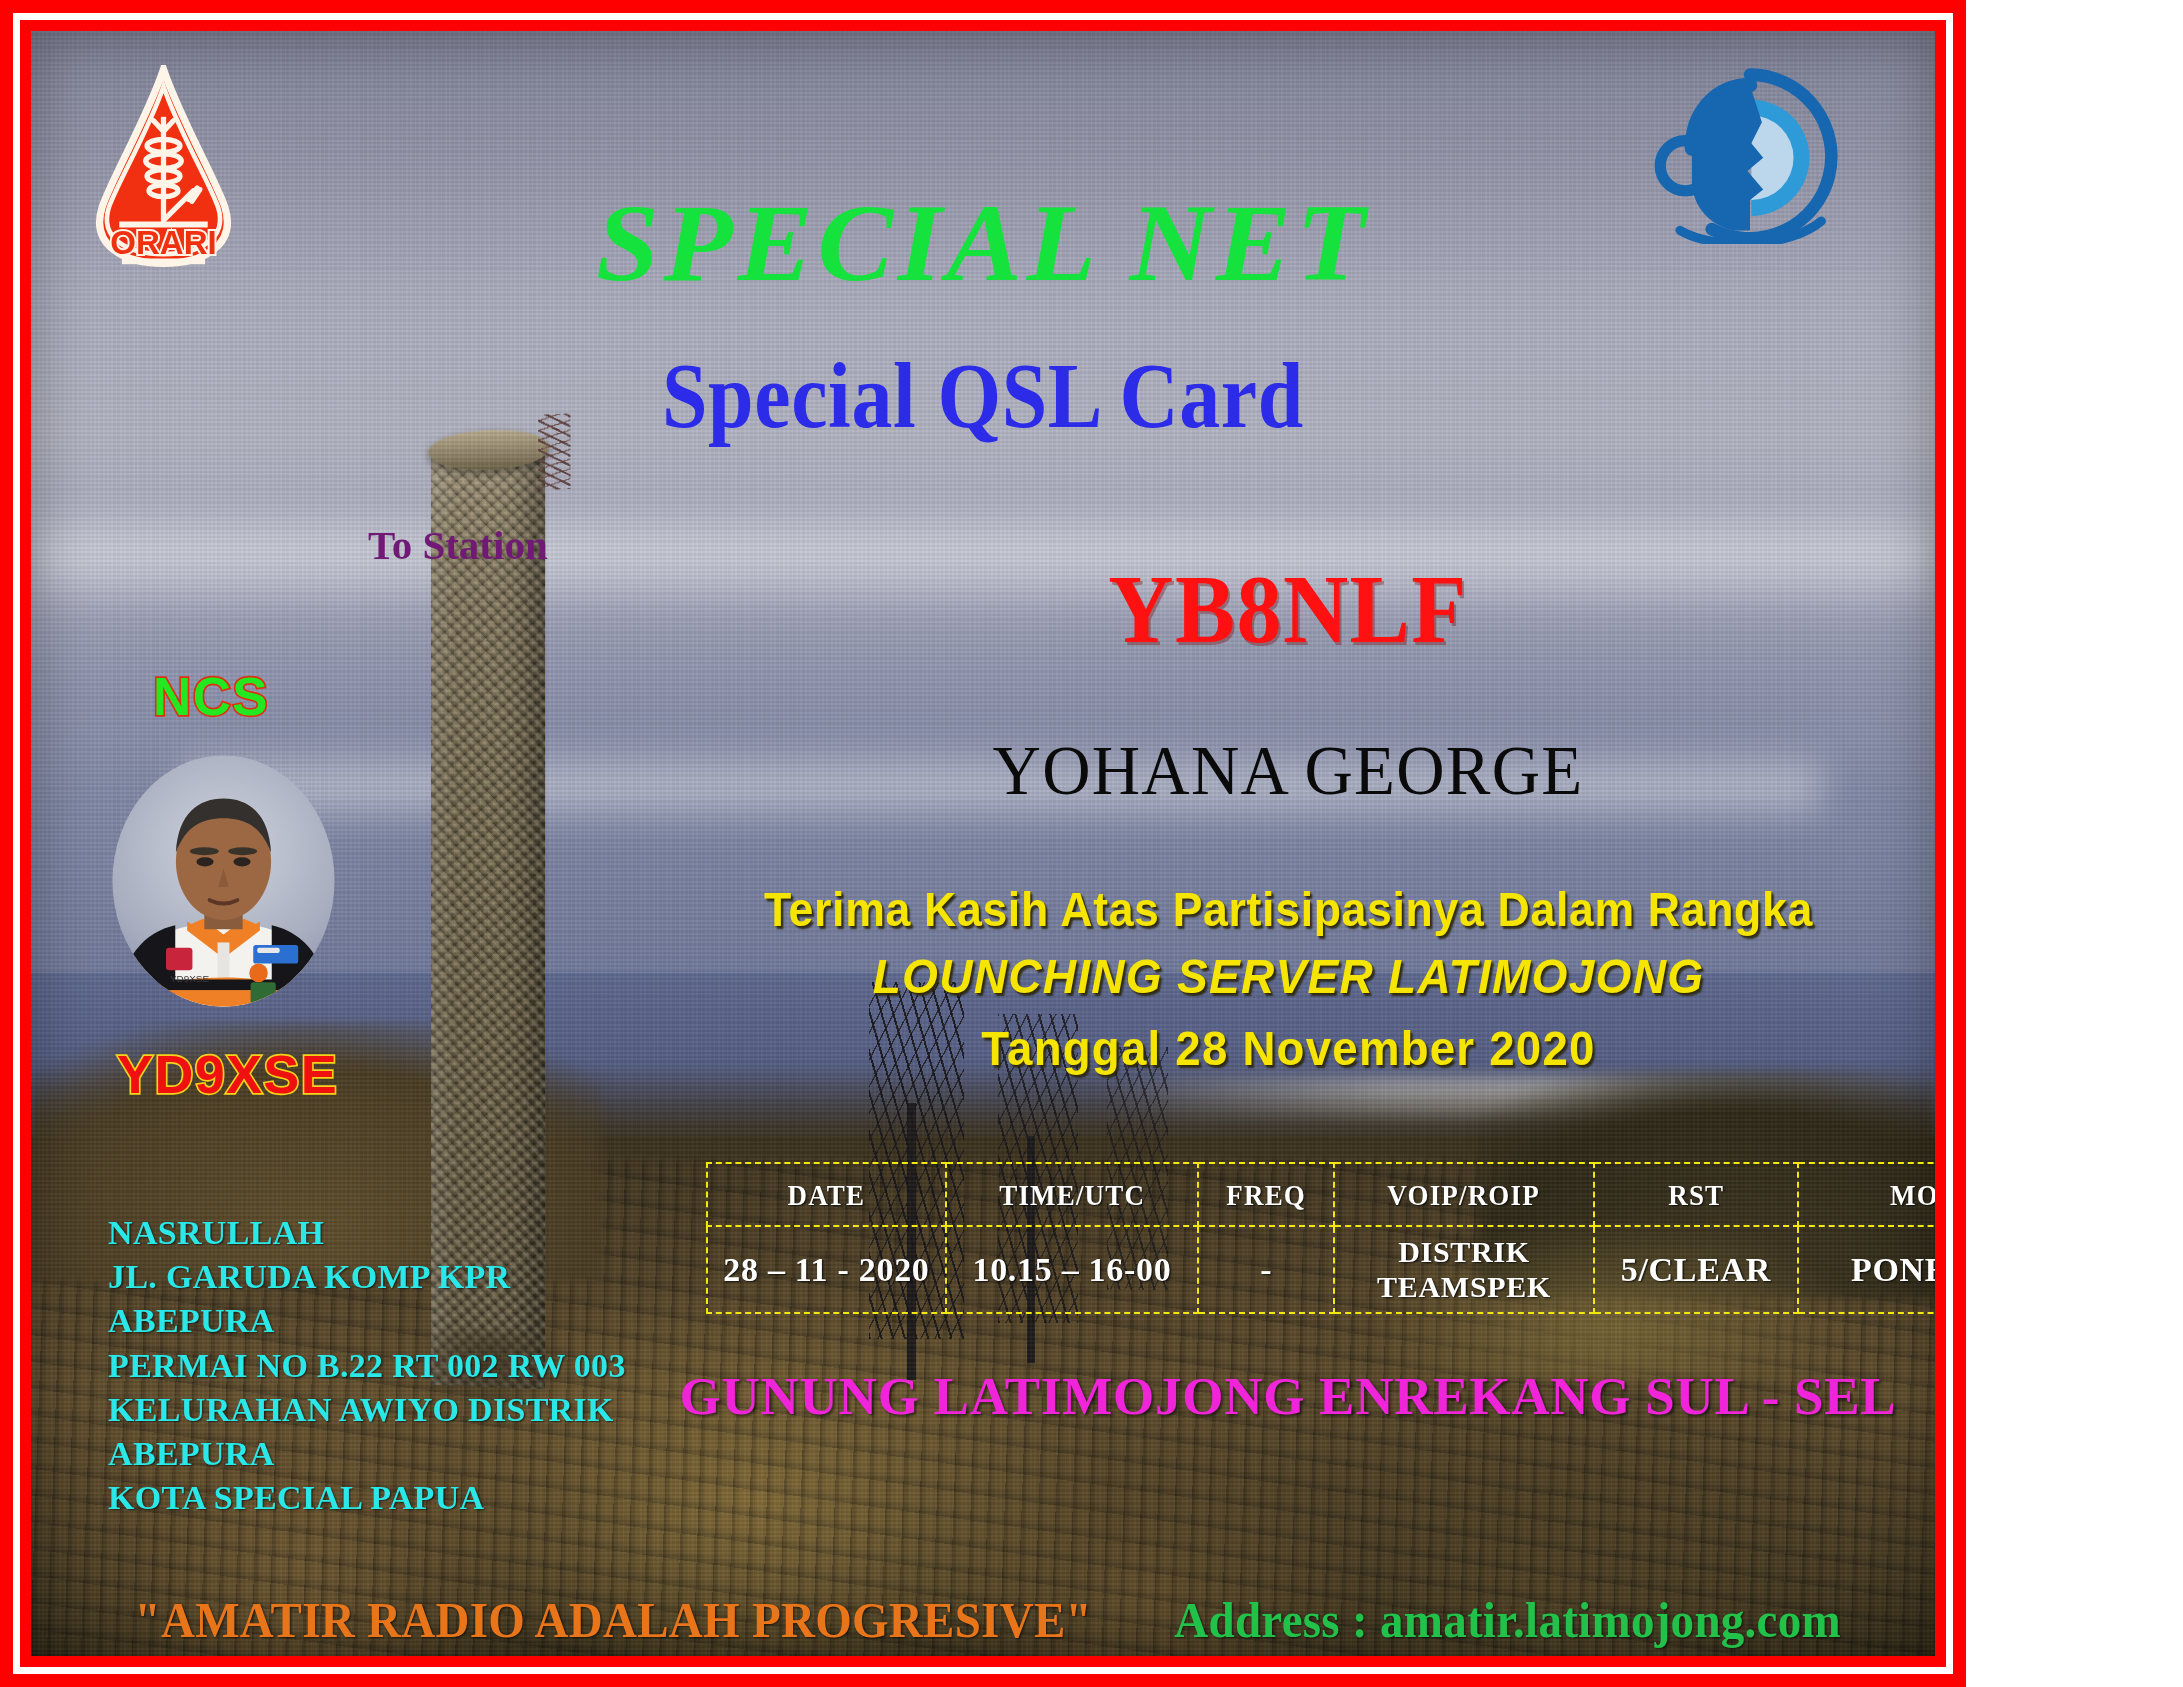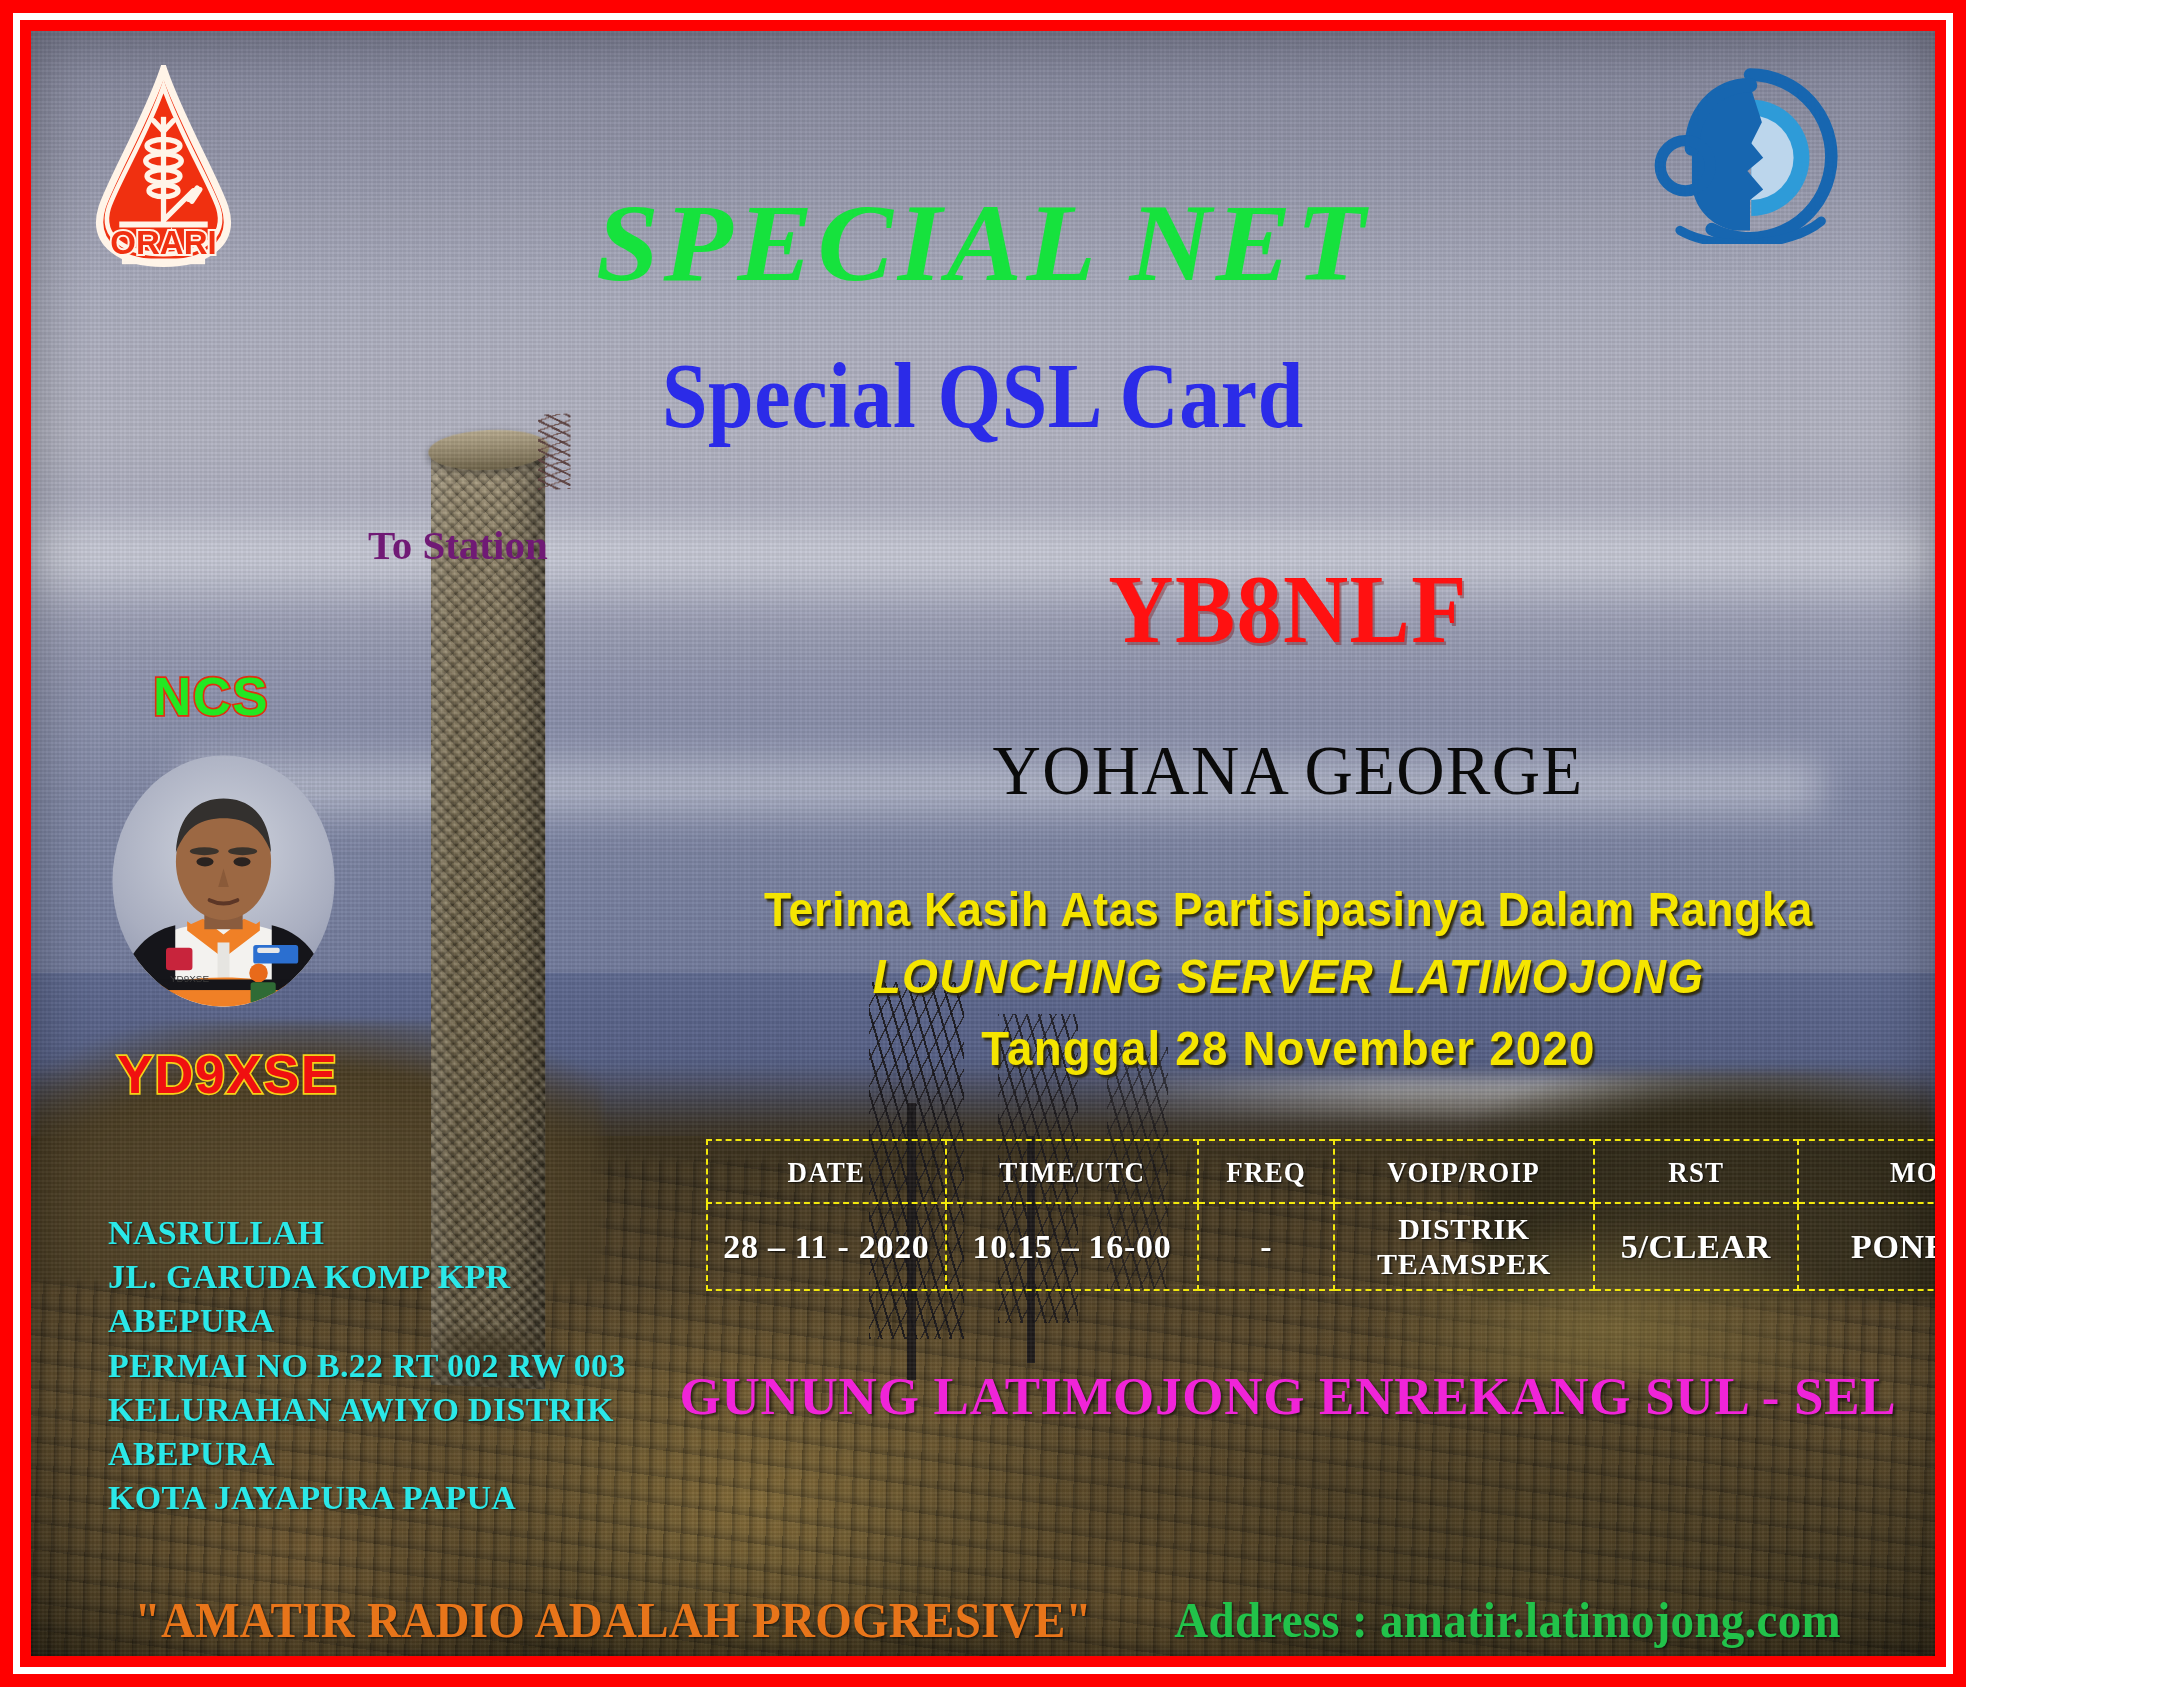--- a/index.html
+++ b/index.html
@@ -304,21 +304,21 @@
     line-height: 1.30;
     letter-spacing: 0.3px;
     text-shadow: 1.3px 1.3px 2px rgba(0,0,0,.6);
     margin-left: 14px;
   }
   #address div { white-space: nowrap; }
 
   
   #qso-table {
     position: absolute;
-    left: 675px; top: 1108px; width: 1366px;
+    left: 675px; top: 1131px; width: 1366px;
     border-collapse: collapse;
   }
   #qso-table td, #qso-table th {
     border: 2.6px dashed #F2E80C;
     color: #FFFFFF;
     font-family: "Liberation Serif", serif;
     font-weight: bold;
     text-align: center;
     vertical-align: middle;
     padding: 0;
@@ -536,21 +536,21 @@
 
        <div class="t-yd9xse">YD9XSE</div>
 
        <div id="address">
          <div>NASRULLAH</div>
          <div>JL. GARUDA KOMP KPR</div>
          <div>ABEPURA</div>
          <div>PERMAI NO B.22 RT 002 RW 003</div>
          <div>KELURAHAN AWIYO DISTRIK</div>
          <div>ABEPURA</div>
-         <div>KOTA JAYAPURA PAPUA</div>
+         <div>KOTA SPECIAL PAPUA</div>
        </div>
 
        <table id="qso-table">
          <thead>
            <tr>
              <th class="col-date">DATE</th>
              <th class="col-time">TIME/UTC</th>
              <th class="col-freq">FREQ</th>
              <th class="col-voip">VOIP/ROIP</th>
              <th class="col-rst">RST</th>

